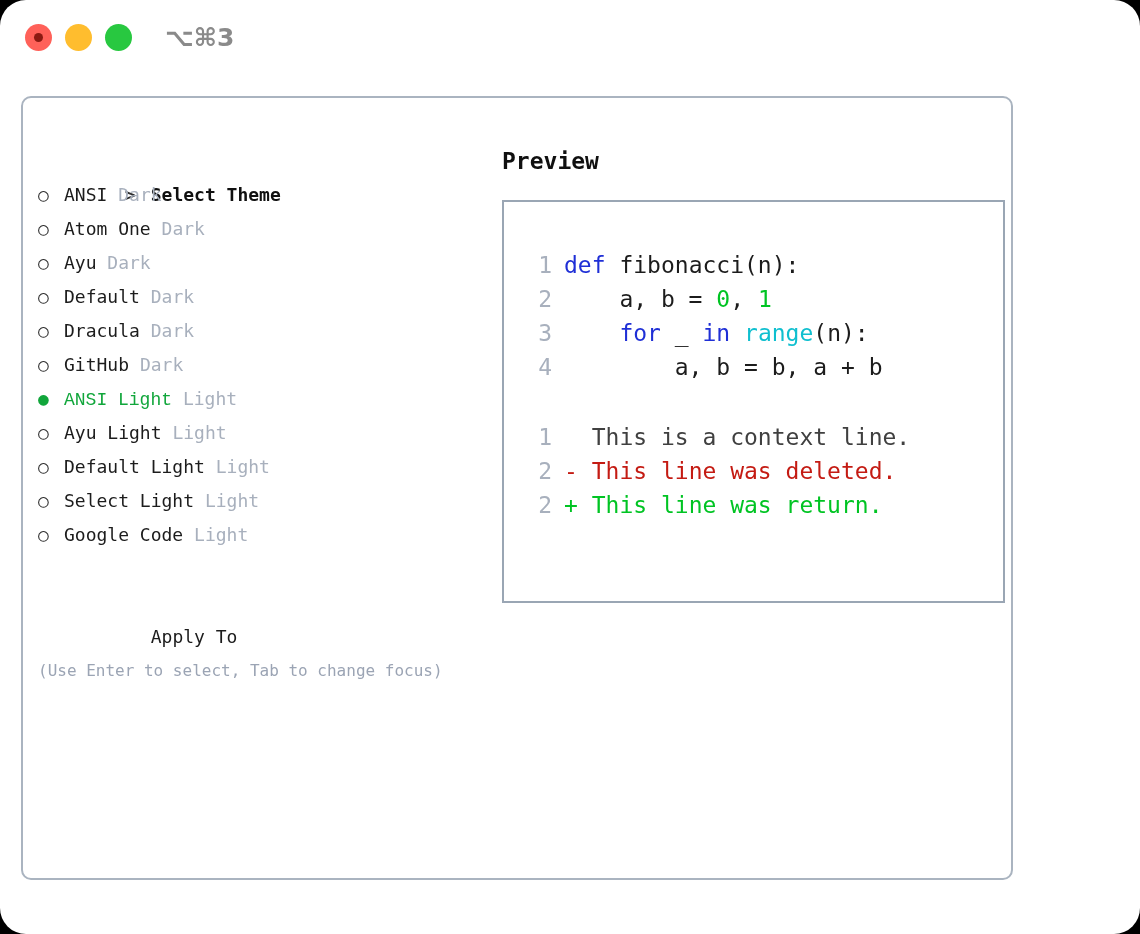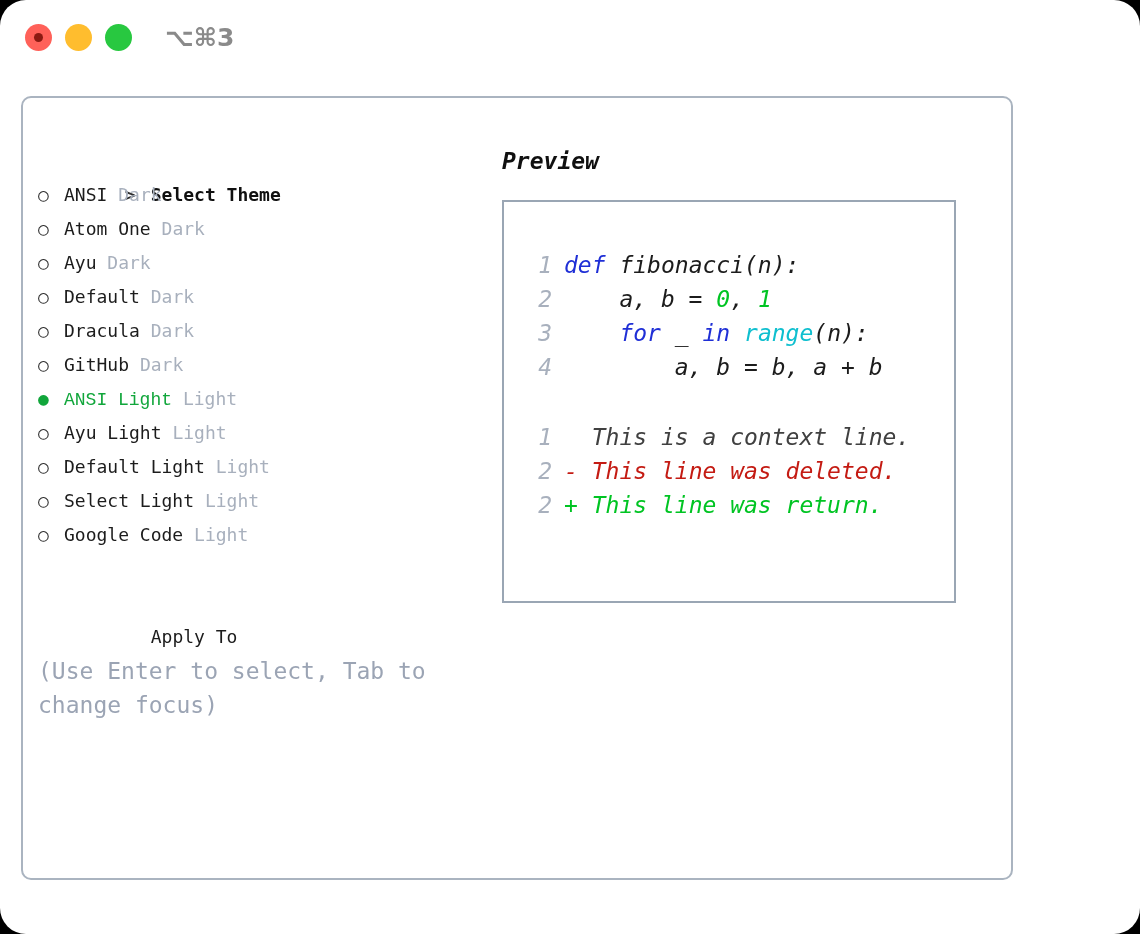--- a/index.html
+++ b/index.html
@@ -114,47 +114,46 @@
   }
   .marker.on  { color: #11a63b; }
   .marker.off { color: #2d2d2d; }
 
   .theme-name       { color: #1c1c1c; }
   .theme-name.sel   { color: #11a63b; font-family: Liberation Mono, monospace; }
   .theme-mode       { color: #a8b0bd; }
   .spacer-md { height: 34px; }
 
   #hint {
-    font-size: 23px;
+    font-size: 16px;
     line-height: 34px;
     color: #9ba4b4;
     white-space: pre-wrap;
     width: 410px;
   }
 
   
   #right-pane {
     position: absolute;
     left: 479px;
     top: 46px;
     width: 490px;
-    font-style: italic;
   }
 
   #preview-title {
     font-size: 23px;
     font-weight: bold;
     color: #101010;
     line-height: 34px;
     white-space: pre;
   }
 
   #preview-box {
     margin-top: 22px;
-    width: 454px;
+    width: 503px;
     height: 403px;
     border: 2px solid #9aa6b4;
     box-sizing: border-box;
     background: #ffffff;
     padding: 46px 8px 0 18px;
   }
 
   .code-line {
     font-size: 23px;
     line-height: 34px;

